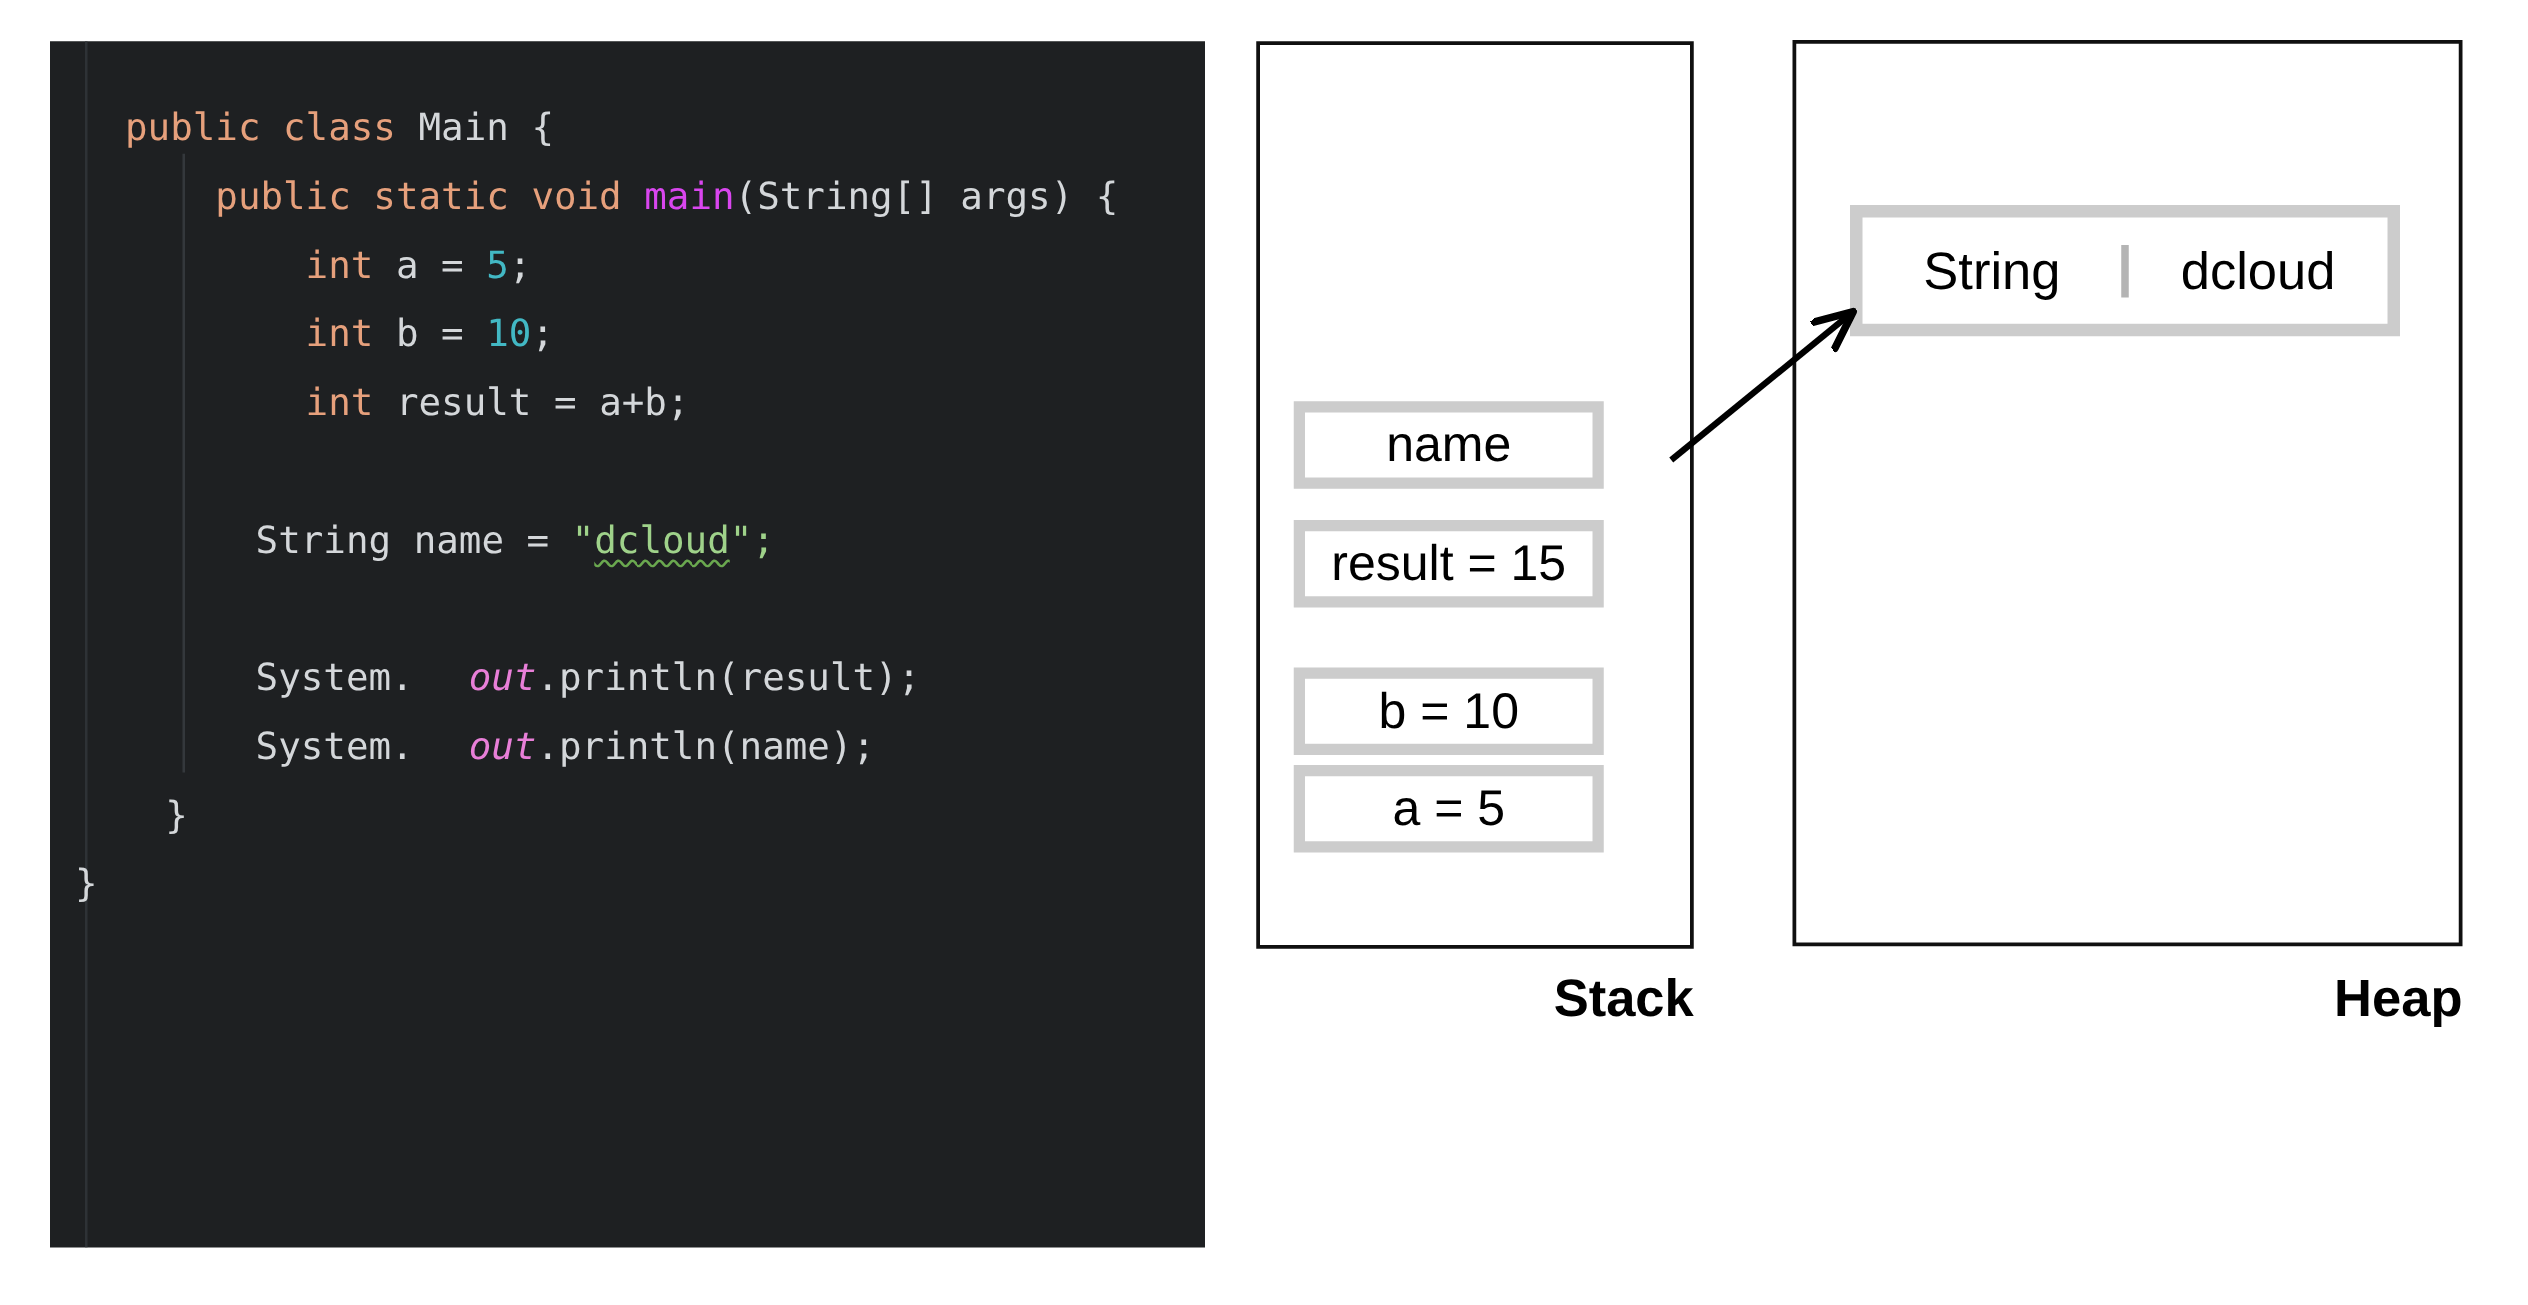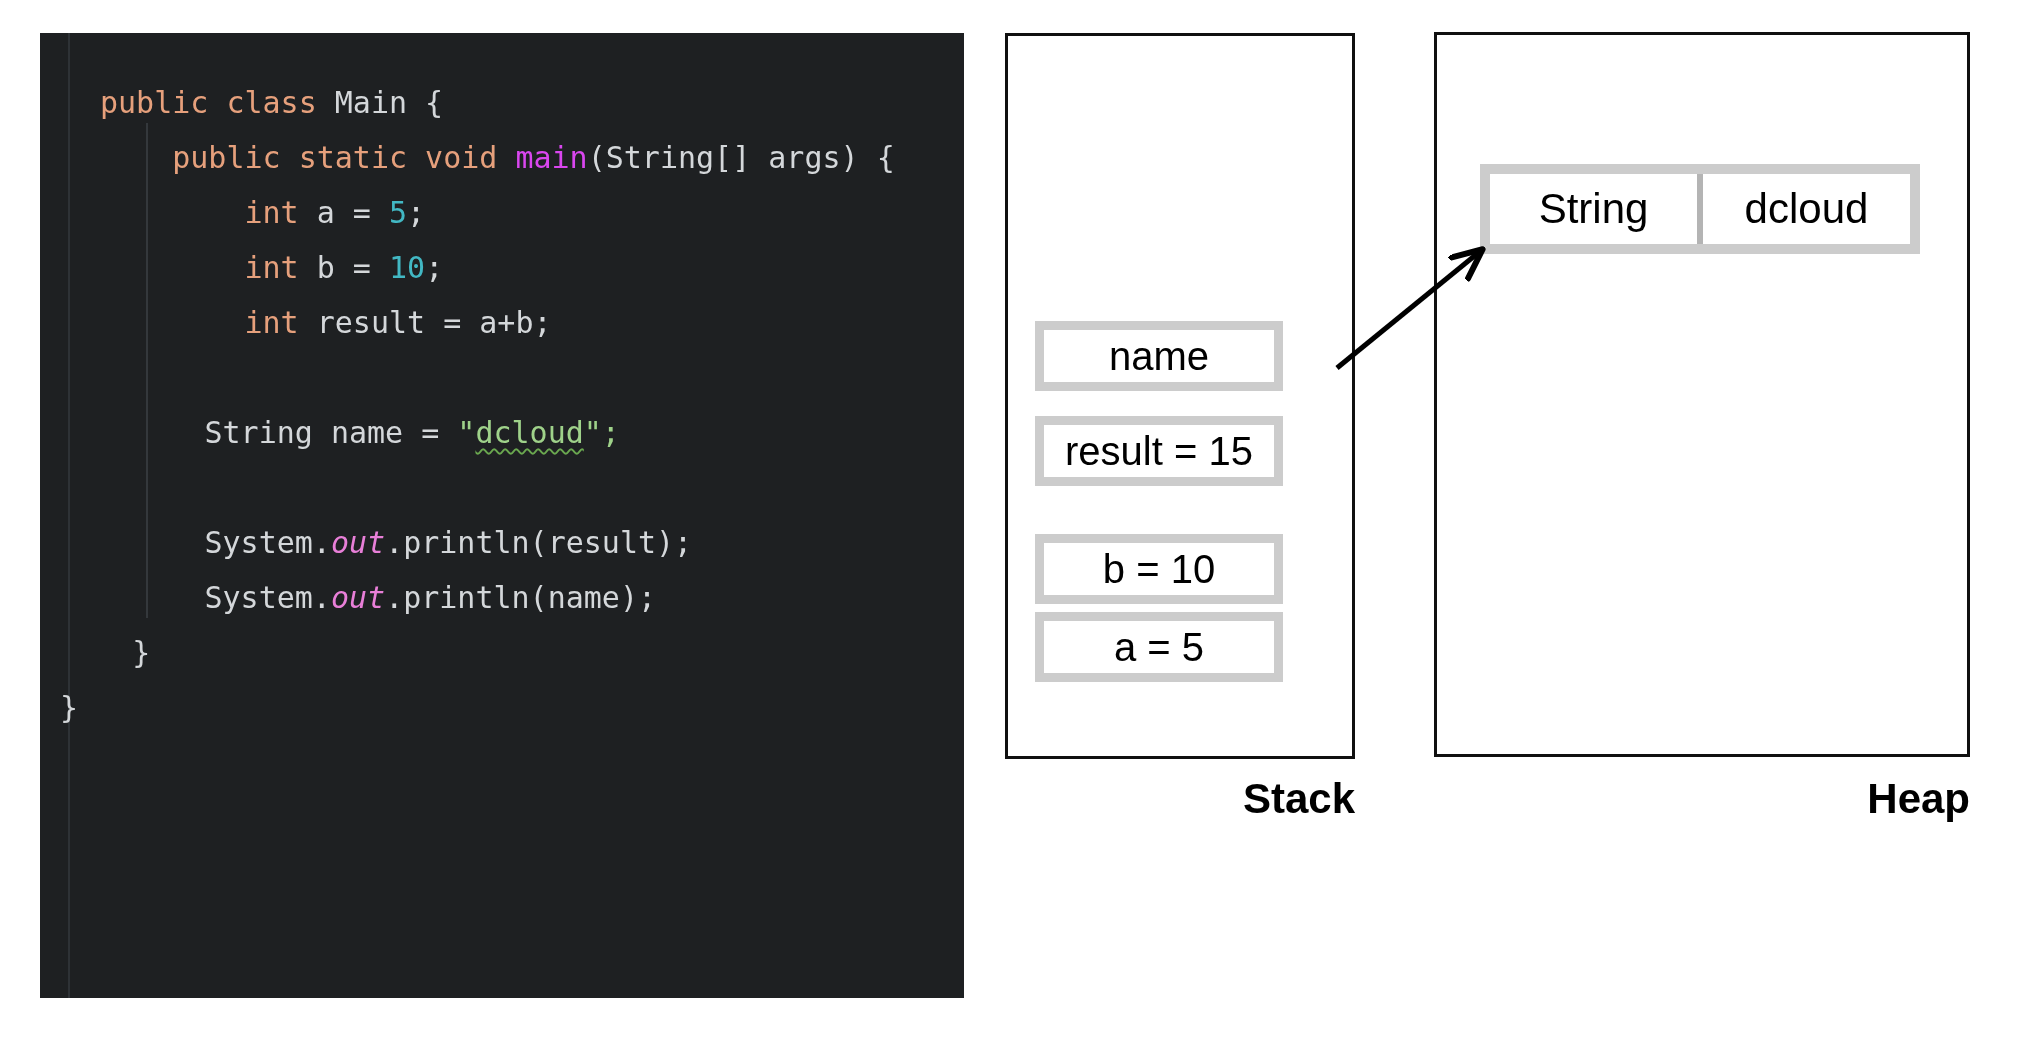--- a/index.html
+++ b/index.html
@@ -53,21 +53,21 @@
     letter-spacing: 0px;
     white-space: pre;
     color: #d4d7da;
   }
   .ln { display: block; height: 55px; }
   .kw  { color: #e6a07c; margin-left: 40px; }      
   .pln { color: #d4d7da; }      
   .fn  { color: #d946ef; }      
   .num { color: #42b8c4; }      
   .str { color: #9fd28a; }      
-  .fld { color: #e87fd8; font-style: italic; }  
+  .fld { color: #e87fd8; font-style: italic; margin-left: 44px; }  
   .squiggle {
     text-decoration: underline wavy #6aa84f;
     text-decoration-thickness: 2px;
     text-underline-offset: 5px;
   }
 
   
   #memory-diagram {
     position: absolute;
     left: 0; top: 0;
@@ -120,25 +120,26 @@
   #stack-cell-1 { top: 416px; }
   #stack-cell-2 { top: 534px; }
   #stack-cell-3 { top: 612px; }
 
   
   #heap-object {
     position: absolute;
     left: 1480px;
     top: 164px;
     width: 440px;
-    height: 90px;
+    height: 105px;
     background: #ffffff;
     border: 10px solid #cccccc;
     box-sizing: border-box;
     display: flex;
+    align-items: center;
   }
   #heap-object .heap-compartment {
     flex: 1 1 0;
     display: flex;
     align-items: center;
     justify-content: center;
   }
   #heap-object .heap-compartment + .heap-compartment {
     border-left: 6px solid #b4b4b4;
   }

